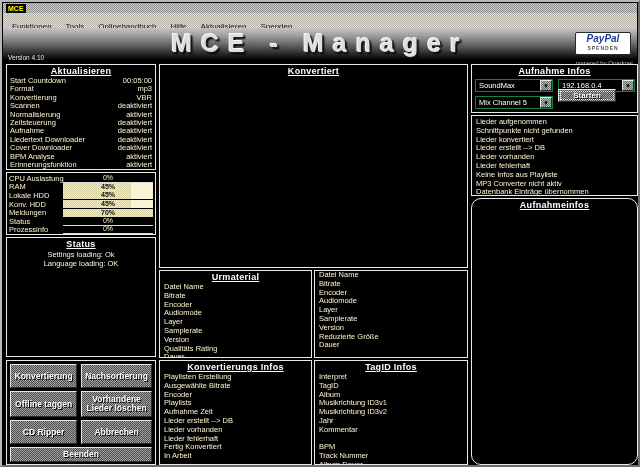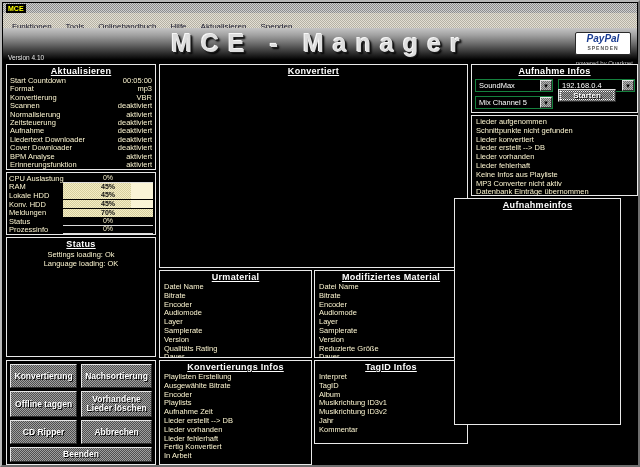--- a/index.html
+++ b/index.html
@@ -202,21 +202,20 @@
     <div class="listrow">Encoder</div>
     <div class="listrow">Audiomode</div>
     <div class="listrow">Layer</div>
     <div class="listrow">Samplerate</div>
     <div class="listrow">Version</div>
     <div class="listrow">Qualitäts Rating</div>
     <div class="listrow">Dauer</div>
   </div>
 
   <div class="panel" style="left:312px;top:268px;width:154px;height:88px;">
-    <div class="ptitle">Modifiziertes Material</div>
     <div class="listrow">Datei Name</div>
     <div class="listrow">Bitrate</div>
     <div class="listrow">Encoder</div>
     <div class="listrow">Audiomode</div>
     <div class="listrow">Layer</div>
     <div class="listrow">Samplerate</div>
     <div class="listrow">Version</div>
     <div class="listrow">Reduzierte Größe</div>
     <div class="listrow">Dauer</div>
   </div>
@@ -228,21 +227,21 @@
     <div class="listrow">Encoder</div>
     <div class="listrow">Playlists</div>
     <div class="listrow">Aufnahme Zeit</div>
     <div class="listrow">Lieder erstellt --&gt; DB</div>
     <div class="listrow">Lieder vorhanden</div>
     <div class="listrow">Lieder fehlerhaft</div>
     <div class="listrow">Fertig Konvertiert</div>
     <div class="listrow">In Arbeit</div>
   </div>
 
-  <div class="panel" style="left:312px;top:358px;width:154px;height:84px;">
+  <div class="panel" style="left:312px;top:358px;width:154px;height:105px;">
     <div class="ptitle">TagID Infos</div>
     <div class="listrow">Interpret</div>
     <div class="listrow">TagID</div>
     <div class="listrow">Album</div>
     <div class="listrow">Musikrichtung ID3v1</div>
     <div class="listrow">Musikrichtung ID3v2</div>
     <div class="listrow">Jahr</div>
     <div class="listrow">Kommentar</div>
     <div class="listrow"></div>
     <div class="listrow">BPM</div>
@@ -272,17 +271,17 @@
     <div class="listrow">Schnittpunkte nicht gefunden</div>
     <div class="listrow">Lieder konvertiert</div>
     <div class="listrow">Lieder erstellt --&gt; DB</div>
     <div class="listrow">Lieder vorhanden</div>
     <div class="listrow">Lieder fehlerhaft</div>
     <div class="listrow">Keine Infos aus Playliste</div>
     <div class="listrow">MP3 Converter nicht aktiv</div>
     <div class="listrow">Datenbank Einträge übernommen</div>
   </div>
 
-  <div class="panel" style="left:452px;top:196px;width:167px;height:227px;">
+  <div class="panel" style="left:469px;top:196px;width:167px;height:267px;border-radius:10px;">
     <div class="ptitle">Aufnahmeinfos</div>
   </div>
 
 </div>
 
 </body></html>

